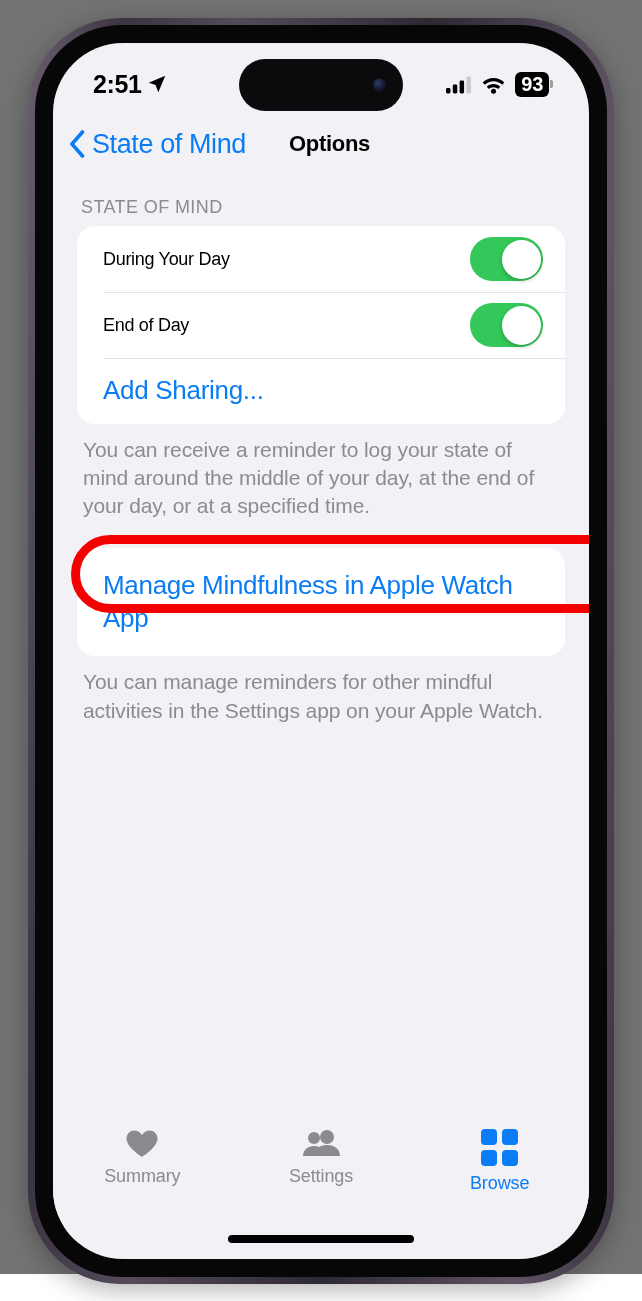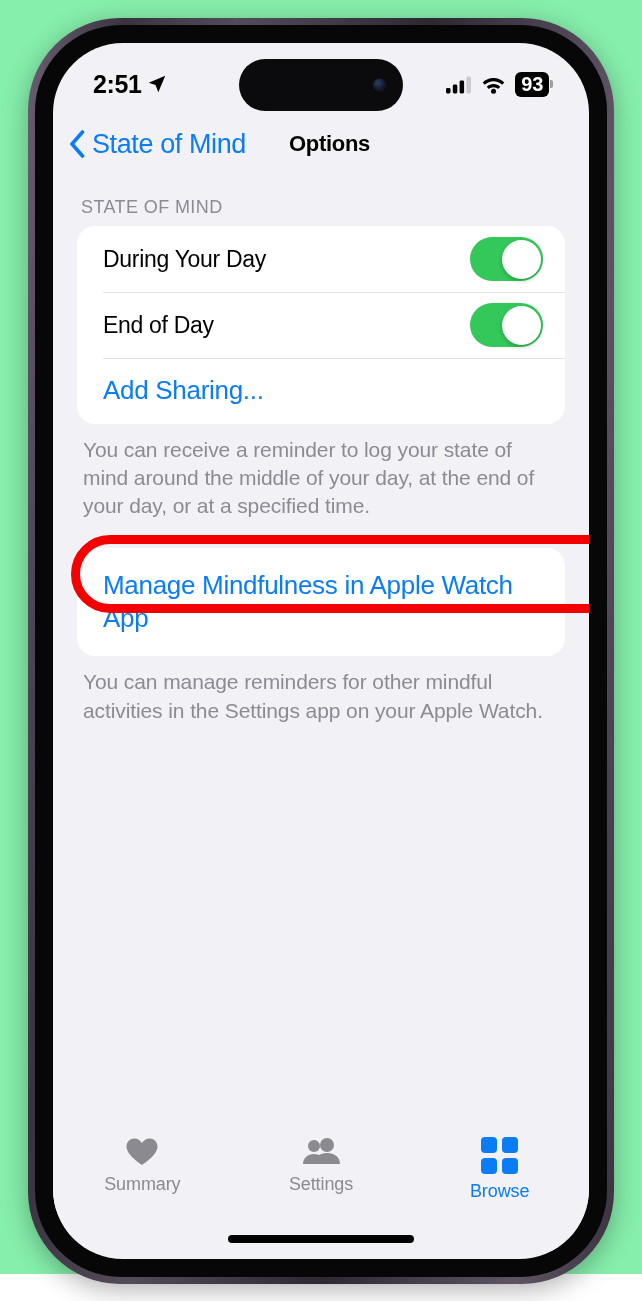--- a/index.html
+++ b/index.html
@@ -13,21 +13,21 @@
     overflow: hidden;
     font-family: "Liberation Sans", sans-serif;
     -webkit-font-smoothing: antialiased;
   }
 
   
   .stage {
     position: relative;
     width: 642px;
     height: 1274px;
-    background: #86efac;
+    background: #737373;
   }
 
   .phone-outer {
     position: absolute;
     left: 28px;
     top: 18px;
     width: 586px;
     height: 1266px;
     border-radius: 92px;
     background: linear-gradient(95deg, #6a5f70 0%, #3b3340 14%, #544b5a 30%, #2e2833 58%, #5d5364 86%, #3a323f 100%);
@@ -201,21 +201,21 @@
   .row + .row::before {
     content: "";
     position: absolute;
     left: 26px;
     right: 0;
     top: 0;
     height: 1px;
     background: #e4e4e8;
   }
   .row-label {
-    font-size: 23px;
+    font-size: 18px;
     color: #000;
     letter-spacing: -0.3px;
   }
   .row-link {
     font-size: 26px;
     color: #0a7cf4;
     letter-spacing: -0.3px;
     line-height: 1.28;
   }
   .row-link-tall {
@@ -267,21 +267,21 @@
     box-sizing: border-box;
     pointer-events: none;
     z-index: 5;
   }
 
   
   .tab-bar {
     position: absolute;
     left: 0;
     right: 0;
-    bottom: 8px;
+    bottom: 16px;
     height: 128px;
     background: #f2f1f6;
     display: flex;
     align-items: flex-start;
     padding-top: 14px;
     box-sizing: border-box;
   }
   .tab {
     flex: 1;
     display: flex;

